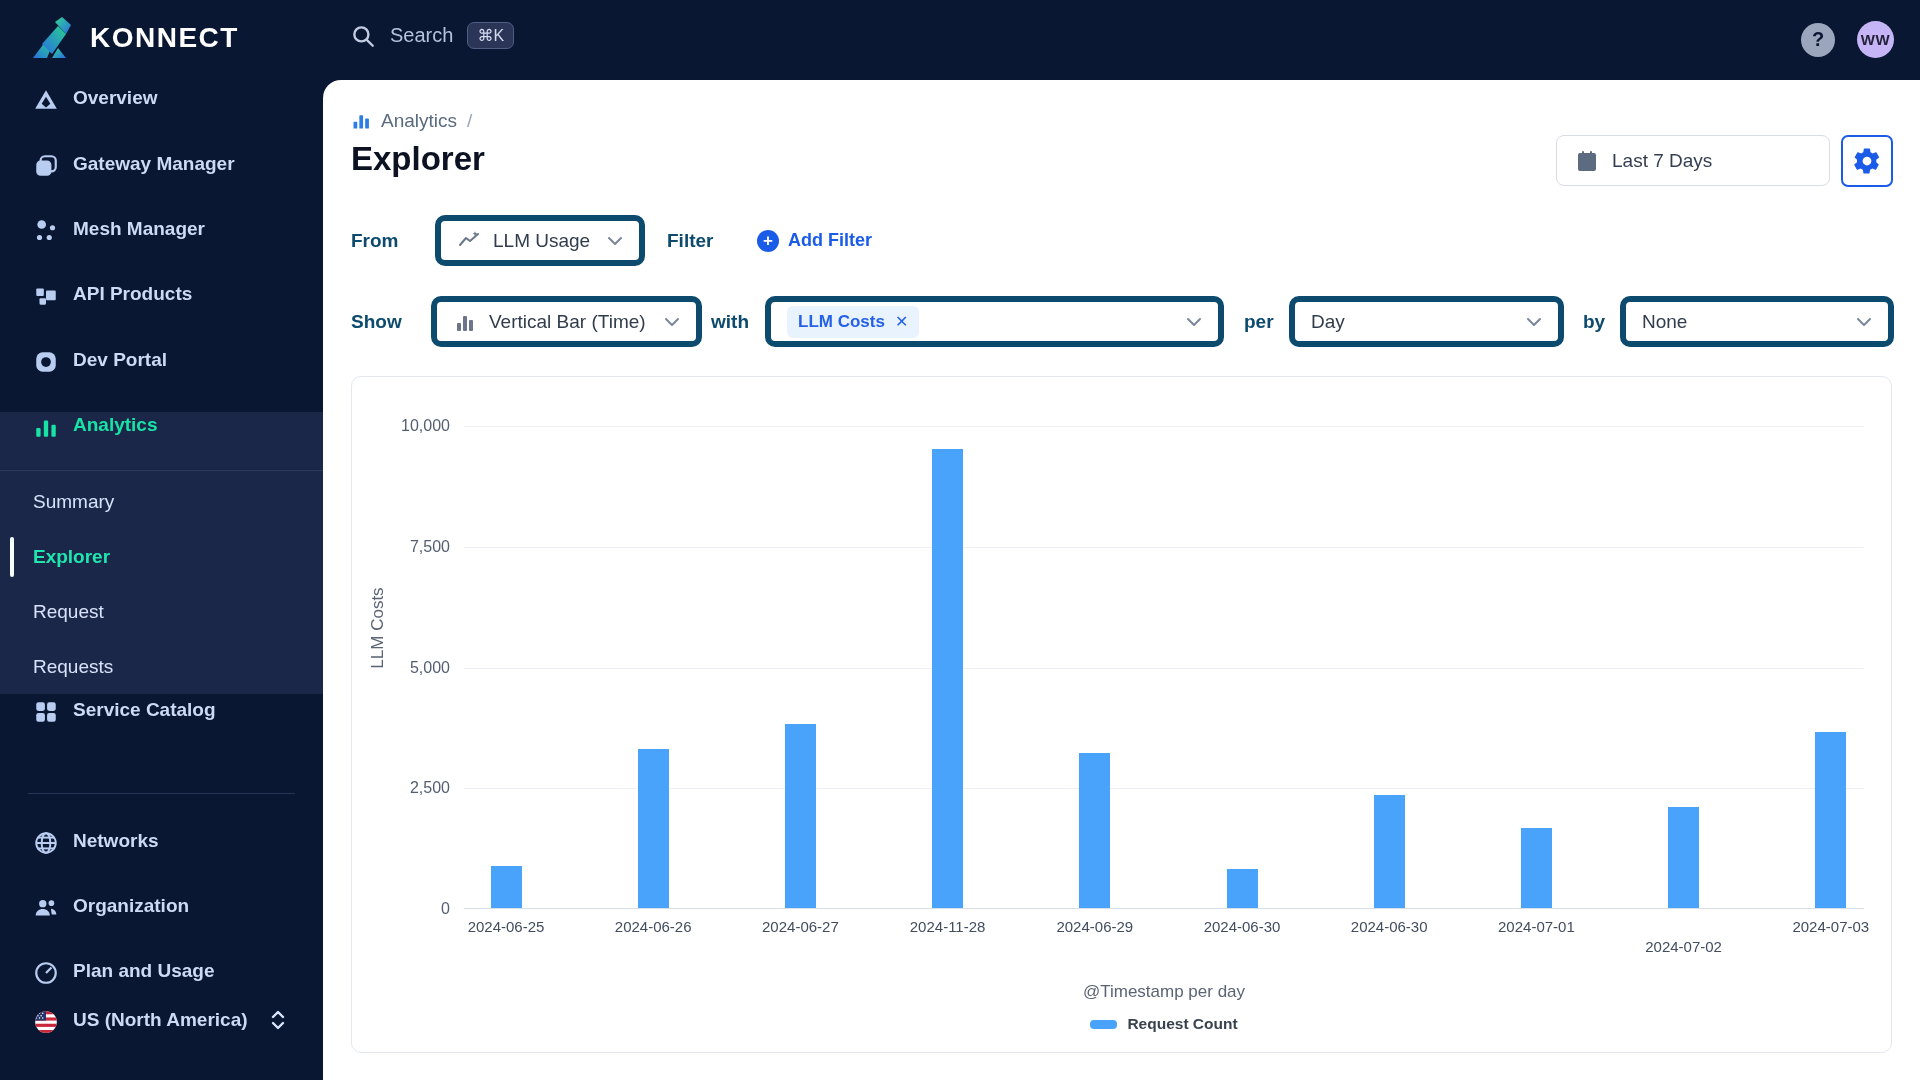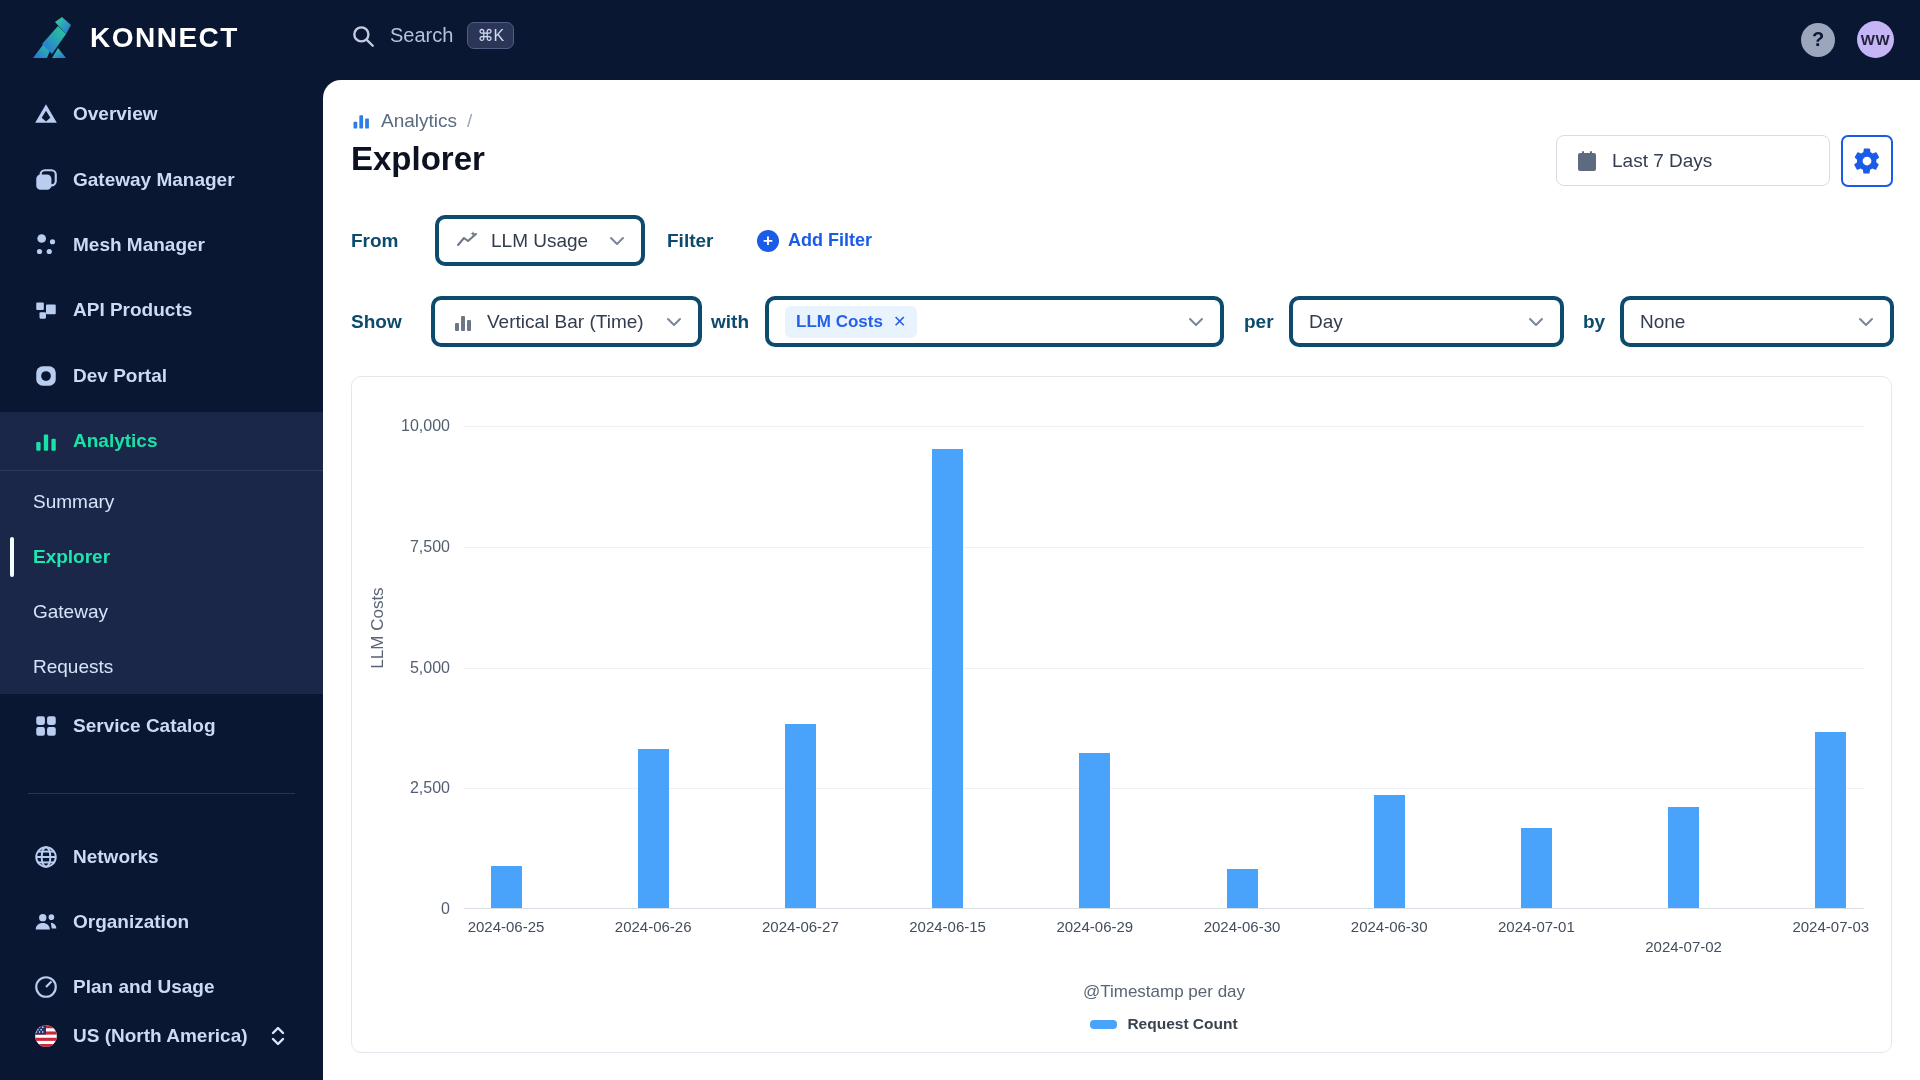--- a/index.html
+++ b/index.html
@@ -5,21 +5,21 @@
   * { margin:0; padding:0; box-sizing:border-box; }
   html,body { width:1920px; height:1080px; overflow:hidden; background:#0a1733;
               font-family:"Liberation Sans", sans-serif; }
   .app { position:relative; width:1920px; height:1080px; }
 
   
   .sidebar { position:absolute; left:0; top:0; width:269px; height:1080px; background:#0a1733; z-index:3; }
   .logo-row { position:absolute; left:28px; top:14px; display:flex; align-items:center; gap:14px; }
   .logo-mark { width:48px; height:48px; }
   .logo-text { color:#fff; font-size:28px; font-weight:bold; letter-spacing:1.5px; }
-  .nav-item { position:absolute; left:0; width:323px; height:54px; display:flex; align-items:center; cursor:pointer; }
+  .nav-item { position:absolute; left:0; width:323px; height:54px; display:flex; align-items:flex-start; cursor:pointer; }
   .nav-item .nicon { width:26px; height:26px; margin-left:33px; color:#b9cdf0; flex:0 0 26px; }
   .nav-item .nlabel { margin-left:14px; color:#ccdaf6; font-size:19px; font-weight:600; }
   .nav-group { position:absolute; left:0; top:412px; width:323px; height:282px; background:#1a2749; }
   .nav-group .nav-item { position:absolute; }
   .nav-group .hdr .nicon { color:#19e2a6; }
   .nav-group .hdr .nlabel { color:#19e2a6; }
   .group-divider { position:absolute; left:0; top:58px; width:323px; height:1px; background:#2c3a5e; }
   .sub-item { position:absolute; left:0; width:323px; height:54px; display:flex; align-items:center; cursor:pointer; }
   .sub-item .nlabel { margin-left:33px; color:#d8e3fa; font-size:19px; font-weight:400; }
   .sub-item.active .nlabel { color:#1fe5ae; font-weight:600; }
@@ -56,21 +56,21 @@
   .date-btn .dtext { color:#333e4f; font-size:19px; }
   .gear-btn { position:absolute; left:1518px; top:55px; width:52px; height:52px; background:#fff;
               border:2px solid #1a5be8; border-radius:7px; display:flex; align-items:center;
               justify-content:center; color:#1a5be8; cursor:pointer; }
   .gear-btn svg { width:30px; height:30px; }
 
   .qlabel { color:#0c4a6e; font-size:19px; font-weight:bold; }
   .row1 { position:absolute; left:28px; top:135px; height:51px; width:1540px; }
   .row2 { position:absolute; left:28px; top:216px; height:51px; width:1540px; }
   .row1 > *, .row2 > * { position:absolute; top:0; height:51px; display:flex; align-items:center; }
-  .select { background:#fff; border:4px solid #0c4a6e; border-radius:10px; padding:0 16px;
+  .select { background:#fff; border:6px solid #0c4a6e; border-radius:10px; padding:0 16px;
             display:flex; align-items:center; cursor:pointer; }
   .select .sel-icon { width:24px; height:24px; color:#6b7789; margin-right:12px; }
   .select .sel-value { color:#313c4d; font-size:19px; flex:1; }
   .chev { width:16px; height:10px; color:#7a8699; margin-left:14px; flex:0 0 16px; }
   .lab-wrap { align-items:center; }
   .add-filter { display:flex; align-items:center; gap:9px; cursor:pointer; }
   .add-filter .plus { width:22px; height:22px; border-radius:50%; background:#1a5be8; color:#fff;
                       display:flex; align-items:center; justify-content:center; font-size:17px; font-weight:bold; }
   .add-filter .aftext { color:#1a5be8; font-size:18px; font-weight:600; }
   .chip { background:#e9f3fe; border-radius:6px; padding:6px 11px; display:flex; align-items:center; gap:10px; }
@@ -176,21 +176,21 @@
       </div>
       <div class="group-divider"></div>
       <div class="sub-item" style="top:63px">
         <span class="nlabel">Summary</span>
       </div>
       <div class="sub-item active" style="top:118px">
         <span class="active-bar"></span>
         <span class="nlabel">Explorer</span>
       </div>
       <div class="sub-item" style="top:173px">
-        <span class="nlabel">Gateway</span>
+        <span class="nlabel">Request</span>
       </div>
       <div class="sub-item" style="top:228px">
         <span class="nlabel">Requests</span>
       </div>
     </div>
 
     <div class="nav-item" style="top:699px">
       <svg class="nicon" viewBox="0 0 24 24">
         <rect x="3" y="3" width="8" height="8" rx="2" fill="currentColor"></rect>
         <rect x="13" y="3" width="8" height="8" rx="2" fill="currentColor"></rect>
@@ -406,21 +406,21 @@
           <div class="ytick" style="left: 28px; top: 523px;">0</div>
           <div class="ytick" style="left: 28px; top: 402.25px;">2,500</div>
           <div class="ytick" style="left: 28px; top: 281.5px;">5,000</div>
           <div class="ytick" style="left: 28px; top: 160.75px;">7,500</div>
           <div class="ytick" style="left: 28px; top: 40px;">10,000</div>
         </div>
       <div id="xticks">
           <div class="xtick" style="left: 94px;">2024-06-25</div>
           <div class="xtick" style="left: 241.2px;">2024-06-26</div>
           <div class="xtick" style="left: 388.4px;">2024-06-27</div>
-          <div class="xtick" style="left: 535.6px;">2024-06-15</div>
+          <div class="xtick" style="left: 535.6px;">2024-11-28</div>
           <div class="xtick" style="left: 682.8px;">2024-06-29</div>
           <div class="xtick" style="left: 830px;">2024-06-30</div>
           <div class="xtick" style="left: 977.2px;">2024-06-30</div>
           <div class="xtick" style="left: 1124.4px;">2024-07-01</div>
           <div class="xtick" style="left: 1271.6px; margin-top: 20px;">2024-07-02</div>
           <div class="xtick" style="left: 1418.8px;">2024-07-03</div>
         </div>
       <div class="x-axis-label">@Timestamp per day</div>
       <div class="legend">
         <span class="swatch"></span>

